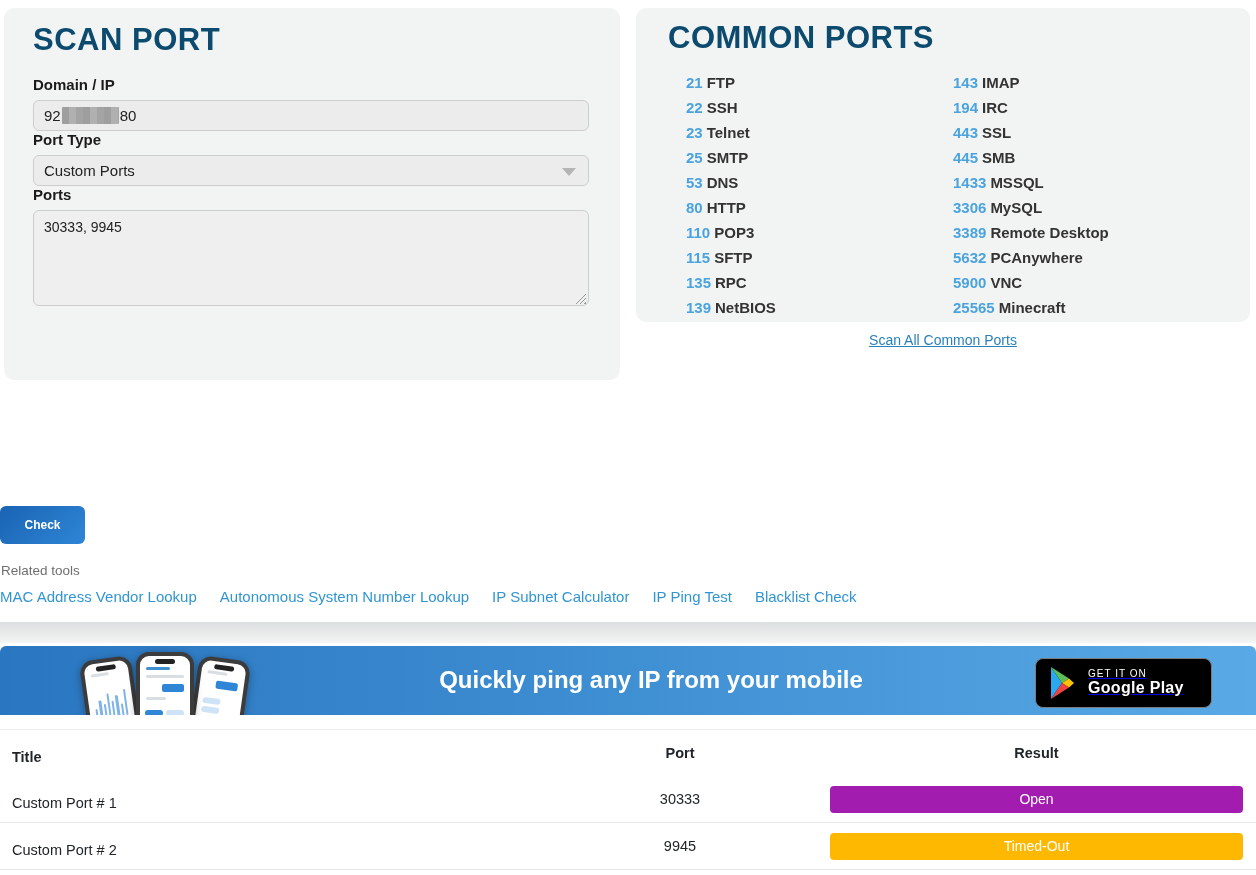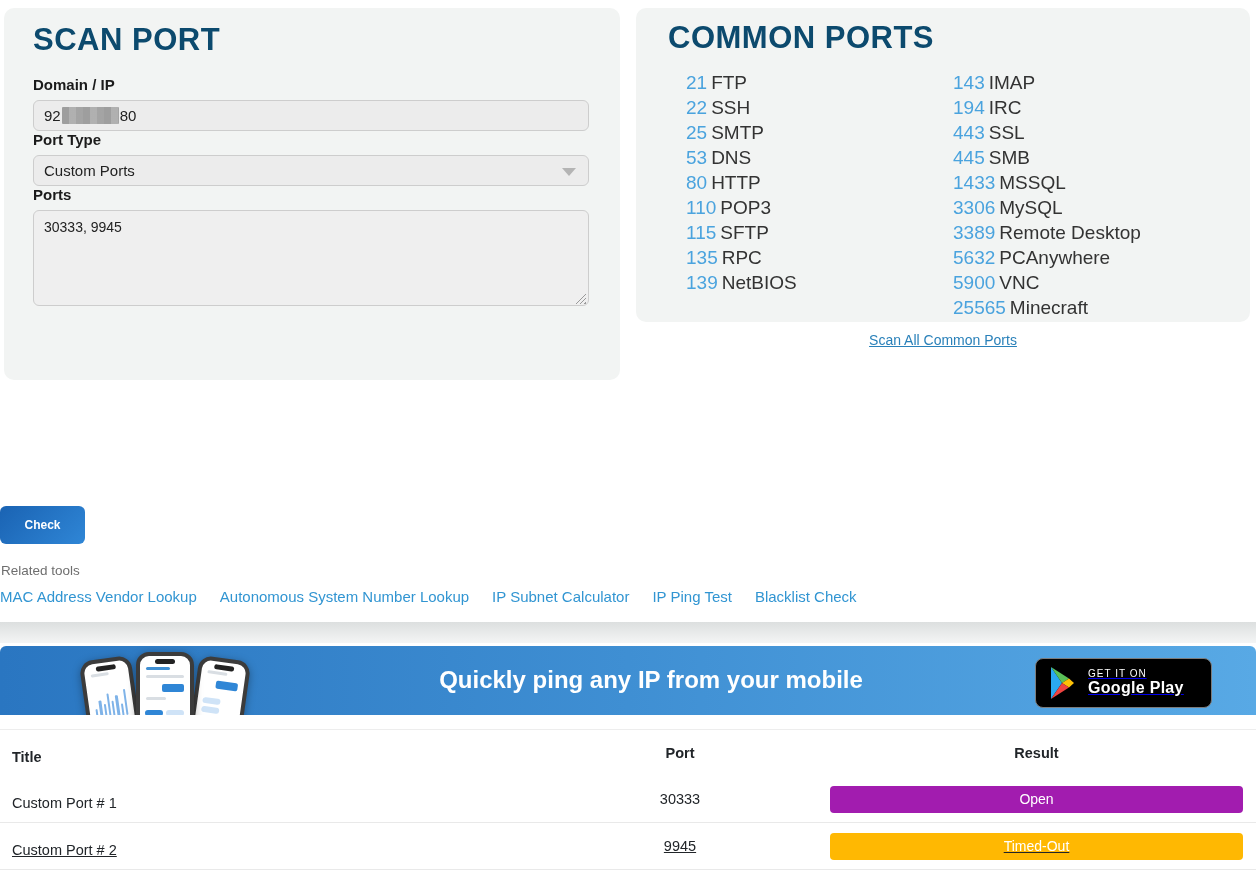--- a/index.html
+++ b/index.html
@@ -34,21 +34,21 @@
     width:556px; height:96px; background:#efefef; border:1px solid #cdcdcd; border-radius:6px;
     padding:8px 10px; font-size:14px; color:#222; font-family:"Liberation Sans", sans-serif; resize:none;
   }
   .resize-grip { position:absolute; right:3px; bottom:6px; width:11px; height:11px; pointer-events:none;
     background:repeating-linear-gradient(135deg, transparent 0 2px, #9a9a9a 2px 3px);
     clip-path:polygon(100% 0, 100% 100%, 0 100%); }
 
   
   .ports-columns { display:flex; margin-top:14px; padding-left:18px; }
   .ports-col-1 { width:267px; }
-  .port-item { font-size:19px; line-height:25px; white-space:nowrap; }
+  .port-item { font-size:15px; line-height:25px; white-space:nowrap;font-weight:bold; }
   .port-num { color:#4aa3de; text-decoration:none; }
   .port-name { color:#333; margin-left:4px; }
 
   .scan-all-link { position:absolute; left:636px; top:331px; width:614px; text-align:center; }
   .scan-all-link a { color:#2980b9; font-size:14px; text-decoration:underline; }
 
   
   .check-button { position:absolute; left:0; top:506px; width:85px; height:38px; border:none;
     border-radius:6px; background:linear-gradient(135deg,#1a63b3 0%,#2f86d6 100%);
     color:#fff; font-size:12px; font-weight:600; cursor:pointer; font-family:"Liberation Sans", sans-serif; }
@@ -87,21 +87,21 @@
   .gplay-text { margin-left:10px; color:#fff; line-height:1.05; }
   .gplay-small { font-size:10px; letter-spacing:1px; }
   .gplay-large { font-size:16px; font-weight:700; letter-spacing:.3px; }
 
   
   .results-table { position:absolute; left:0; top:729px; width:1256px; border-top:1px solid #ededed; }
   .trow { display:grid; grid-template-columns:560px 240px 1fr; align-items:center; height:47px; }
   .trow.header { height:46px; font-weight:700; }
   .trow + .trow { border-top:0; }
   .trow.data-row-1 { border-bottom:1px solid #e9e9e9; }
-  .trow.data-row-2 { border-bottom:1px solid #e9e9e9;text-decoration:underline; }
+  .trow.data-row-2 { border-bottom:1px solid #e9e9e9; }
   .tcell { font-size:14.5px; color:#212529; }
   .title-cell { padding-left:12px;margin-top:7px; }
   .port-cell { text-align:center; }
   .result-cell { padding-left:30px; padding-right:13px; }
   .result-cell.header-cell { text-align:center; }
   .badge { width:100%; height:27px; line-height:27px; text-align:center; border-radius:4px;
     color:#fff; font-size:14px; }
   .badge-open { background:#a21caf; }
   .badge-timeout { background:#ffb802; }
 </style>
@@ -132,20 +132,21 @@
       <span class="resize-grip"></span>
     </div>
   </section>
 
   <section class="panel panel-right">
     <h1 class="panel-title">COMMON PORTS</h1>
     <div class="ports-columns">
       <div class="ports-col-1">
           <div class="port-item"><a href="#" class="port-num">21</a><span class="port-name">FTP</span></div>
           <div class="port-item"><a href="#" class="port-num">22</a><span class="port-name">SSH</span></div>
+          <div class="port-item"><a href="#" class="port-num">23</a><span class="port-name">Telnet</span></div>
           <div class="port-item"><a href="#" class="port-num">25</a><span class="port-name">SMTP</span></div>
           <div class="port-item"><a href="#" class="port-num">53</a><span class="port-name">DNS</span></div>
           <div class="port-item"><a href="#" class="port-num">80</a><span class="port-name">HTTP</span></div>
           <div class="port-item"><a href="#" class="port-num">110</a><span class="port-name">POP3</span></div>
           <div class="port-item"><a href="#" class="port-num">115</a><span class="port-name">SFTP</span></div>
           <div class="port-item"><a href="#" class="port-num">135</a><span class="port-name">RPC</span></div>
           <div class="port-item"><a href="#" class="port-num">139</a><span class="port-name">NetBIOS</span></div>
         </div>
       <div class="ports-col-2">
           <div class="port-item"><a href="#" class="port-num">143</a><span class="port-name">IMAP</span></div>

